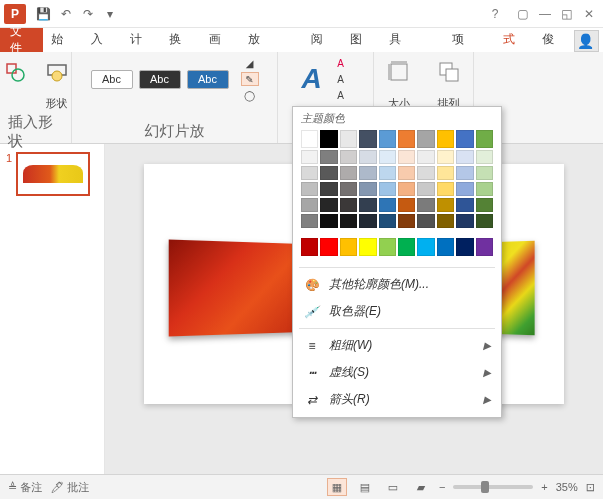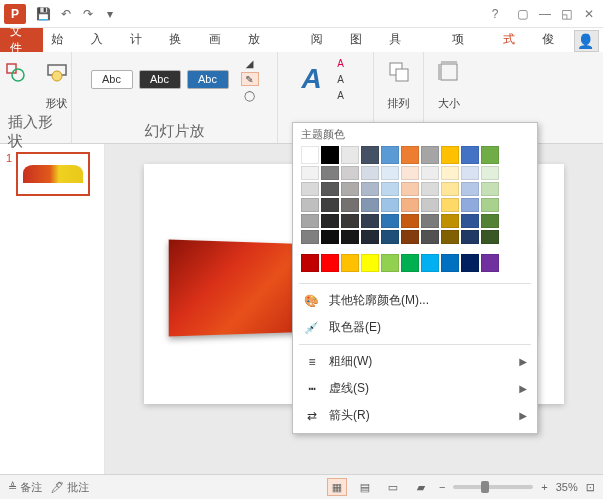--- a/index.html
+++ b/index.html
@@ -45,21 +45,21 @@
 .thumb-num { font-size: 11px; color: #d04727; }
 .thumb { width: 74px; height: 44px; border: 2px solid #d04727; background: #fff; display: flex; align-items: center; justify-content: center; }
 .thumb-preview { width: 60px; height: 18px; background: linear-gradient(90deg, #c93020 0%, #e05a1a 45%, #f0d020 60%, #e8c818 100%); border-radius: 10px 10px 0 0 / 8px 8px 0 0; }
 
 .canvas-area { flex: 1; background: #eaeaea; padding: 20px 10px; display: flex; align-items: flex-start; justify-content: center; position: relative; }
 .slide { width: 420px; height: 240px; background: #fff; box-shadow: 0 2px 6px rgba(0,0,0,.2); position: relative; overflow: hidden; }
 .img-left { position: absolute; left: 24px; top: 78px; width: 150px; height: 92px; background: linear-gradient(135deg, #8c1208 0%, #d83018 35%, #e8501a 60%, #c02810 100%); transform: perspective(500px) rotateY(20deg); box-shadow: 0 3px 6px rgba(0,0,0,.35); }
 .img-right { position: absolute; right: 28px; top: 78px; width: 78px; height: 92px; background: linear-gradient(135deg, #d8c810 0%, #f0e020 40%, #d04727 55%, #e8d818 70%, #40a030 88%, #308020 100%); transform: perspective(500px) rotateY(-20deg); box-shadow: 0 3px 6px rgba(0,0,0,.35); }
 
 
-.dropdown { position: absolute; left: 292px; top: 122px; width: 246px; background: #fff; border: 1px solid #c0c0c0; box-shadow: 2px 2px 6px rgba(0,0,0,.25); z-index: 50; padding-bottom: 4px; }
+.dropdown { position: absolute; left: 292px; top: 106px; width: 210px; background: #fff; border: 1px solid #c0c0c0; box-shadow: 2px 2px 6px rgba(0,0,0,.25); z-index: 50; padding-bottom: 4px; font-style: italic; }
 .dd-section-label { font-size: 11px; color: #666; padding: 4px 8px 2px; }
 .swatch-grid { padding: 2px 8px 6px; }
 .swatch-row { display: flex; gap: 2px; margin-bottom: 2px; }
 .swatch { width: 18px; height: 14px; border: 1px solid rgba(0,0,0,.1); }
 .swatch-row.tall .swatch { height: 18px; }
 .dd-item { display: flex; align-items: center; gap: 8px; padding: 5px 10px; font-size: 12px; color: #333; }
 .dd-item.selected { background: #fbe0d0; border: 1px solid #e8b090; margin: 0 4px; padding: 4px 6px; }
 .dd-item .ico { width: 18px; height: 16px; display: flex; align-items: center; justify-content: center; }
 .dd-item .arrow { margin-left: auto; color: #666; font-size: 10px; }
 .dd-sep { height: 1px; background: #e0e0e0; margin: 3px 6px; }
@@ -152,41 +152,41 @@
       <span style="font-size:28px;font-weight:bold;color:#2a6fb0;font-style:italic">A</span>
       <div class="mini-stack">
         <span style="color:#d04">A</span>
         <span>A</span>
         <span>A</span>
       </div>
     </div>
     <div class="rgroup-label">快速样式</div>
   </div>
 
+  <div class="rgroup" style="width:50px;border-right:none">
+    <div class="big-btn">
+      <span class="ico">
+          <svg width="24" height="24">
+            <rect x="4" y="4" width="16" height="16" fill="none" stroke="#888"></rect>
+            <path d="M4 2h16M2 4v16" stroke="#888"></path>
+          </svg>
+        </span>
+      <span class="lbl">大小</span>
+    </div>
+  </div>
+
   <div class="rgroup" style="width:50px">
     <div class="big-btn">
       <span class="ico">
           <svg width="24" height="24">
             <rect x="3" y="3" width="12" height="12" fill="#fff" stroke="#888"></rect>
             <rect x="9" y="9" width="12" height="12" fill="#fff" stroke="#888"></rect>
           </svg>
         </span>
       <span class="lbl">排列</span>
-    </div>
-  </div>
-
-  <div class="rgroup" style="width:50px;border-right:none">
-    <div class="big-btn">
-      <span class="ico">
-          <svg width="24" height="24">
-            <rect x="4" y="4" width="16" height="16" fill="none" stroke="#888"></rect>
-            <path d="M4 2h16M2 4v16" stroke="#888"></path>
-          </svg>
-        </span>
-      <span class="lbl">大小</span>
     </div>
   </div>
 </div>
 
 <div class="content">
   <div class="thumbnails">
     <div class="thumb-item">
       <span class="thumb-num">1</span>
       <div class="thumb">
         <div class="thumb-preview"></div>

